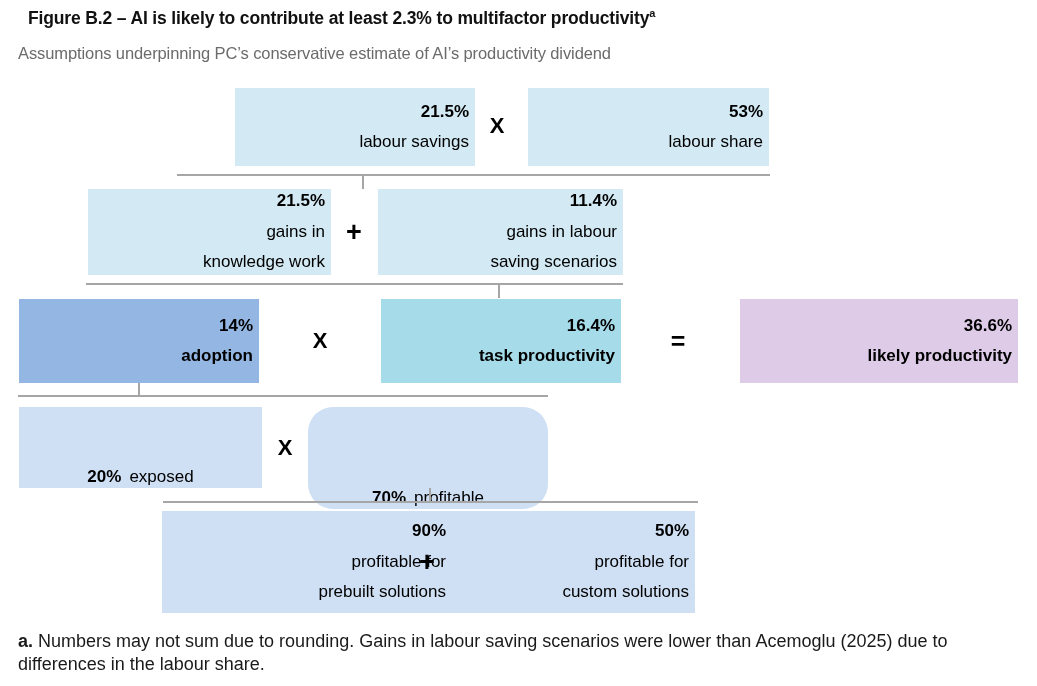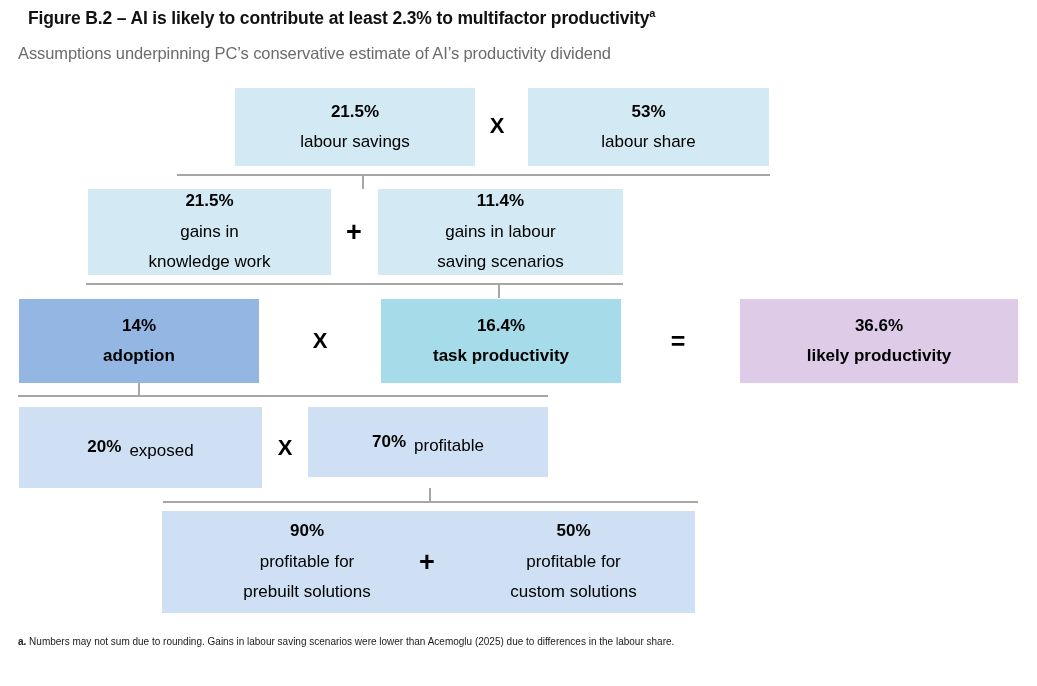--- a/index.html
+++ b/index.html
@@ -52,21 +52,21 @@
     position: absolute;
     left: 0; top: 0;
     width: 1037px; height: 686px;
   }
 
   
   .box {
     position: absolute;
     display: flex;
     flex-direction: column;
-    align-items: center;
+    align-items: flex-end;
     justify-content: center;
     text-align: center;
     font-size: 17px;
     line-height: 22.5px;
     color: #000000;
     padding: 0 6px;
   }
   .box .v { font-weight: bold; display: block; }
   .box .lbl { font-weight: normal; display: block; margin-top: 8px; }
   .box.inline-txt { flex-direction: row; gap: 8px; }
@@ -104,21 +104,21 @@
     position: absolute;
     width: 2px;
     background: #a6a6a6;
   }
 
   
   #footnote {
     position: absolute;
     left: 18px; top: 630px;
     width: 990px;
-    font-size: 10px;
+    font-size: 18px;
     line-height: 23px;
     color: #1a1a1a;
   }
   #footnote b { font-weight: bold; }
 </style>
 </head>
 <body>
 
 <div id="fig-title"><span>Figure B.2 – AI is likely to contribute at least 2.3% to multifactor productivity</span><sup>a</sup></div>
 
@@ -180,21 +180,21 @@
   <div class="hline" style="left:18px; top:395px; width:530px;"></div>
   <div class="vtick" style="left:138px; top:383px; height:13px;"></div>
 
   <div class="box c-lightb inline-txt" style="left:19px; top:407px; width:243px; height:81px;">
     <span class="v">20%</span>
     <span class="lbl">exposed</span>
   </div>
 
   <div class="op" style="left:267px; top:436px; width:36px; height:24px;">X</div>
 
-  <div class="box c-lightb inline-txt" style="left:308px; top:407px; width:240px; height:70px;">
+  <div class="box c-lightb inline-txt" style="left:308px; top:407px; width:240px; height:102px;border-radius:25px;">
     <span class="v">70%</span>
     <span class="lbl">profitable</span>
   </div>
 
   <div class="hline" style="left:163px; top:501px; width:535px;"></div>
   <div class="vtick" style="left:429px; top:488px; height:14px;"></div>
 
   <div class="box c-lightb" style="left:162px; top:511px; width:290px; height:102px;">
     <span class="v">90%</span>
     <span class="lbl">profitable for</span>

